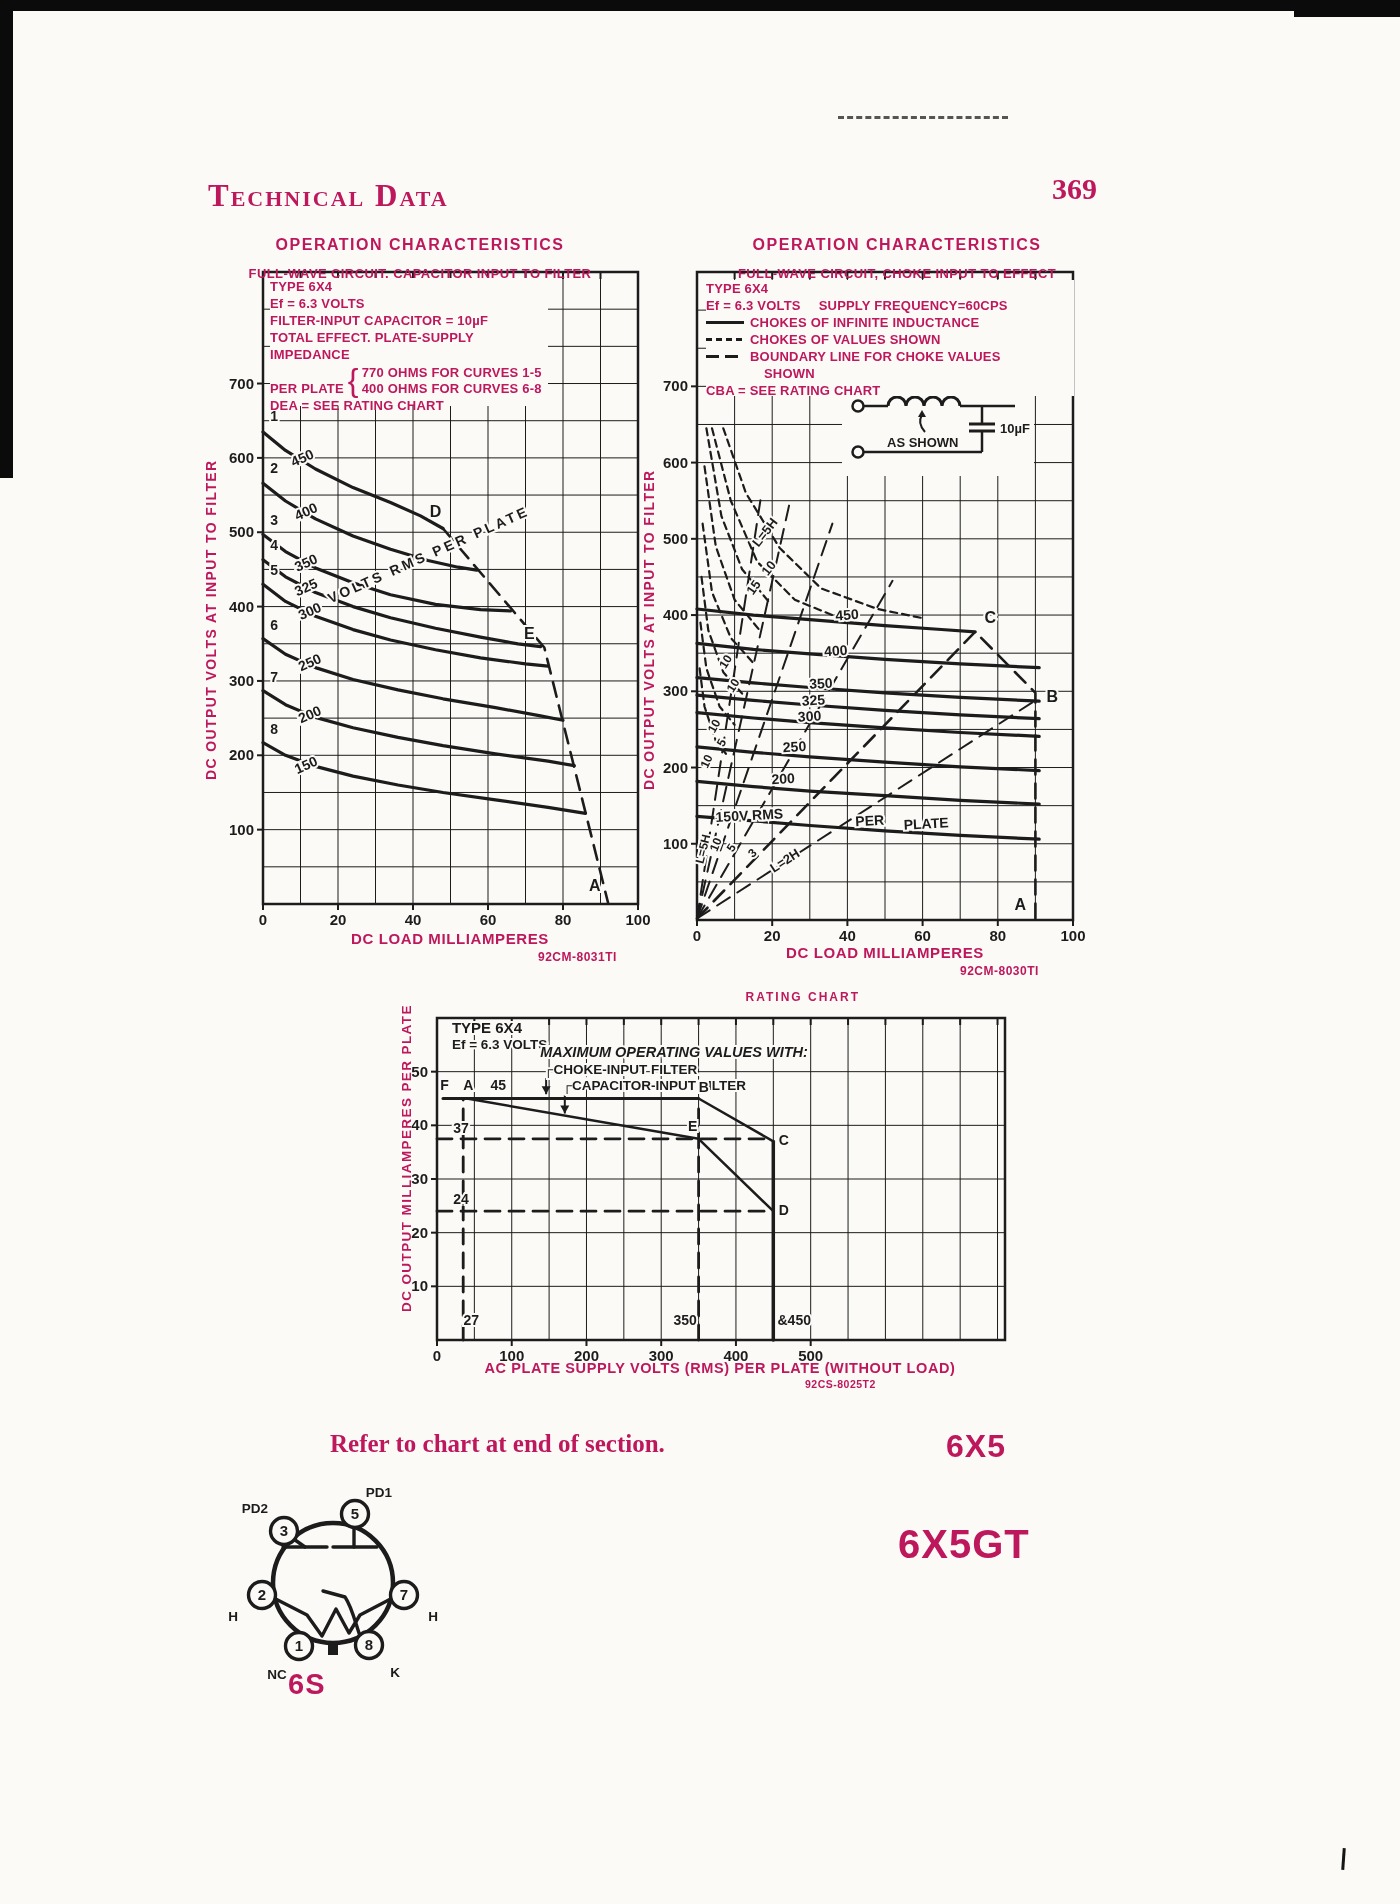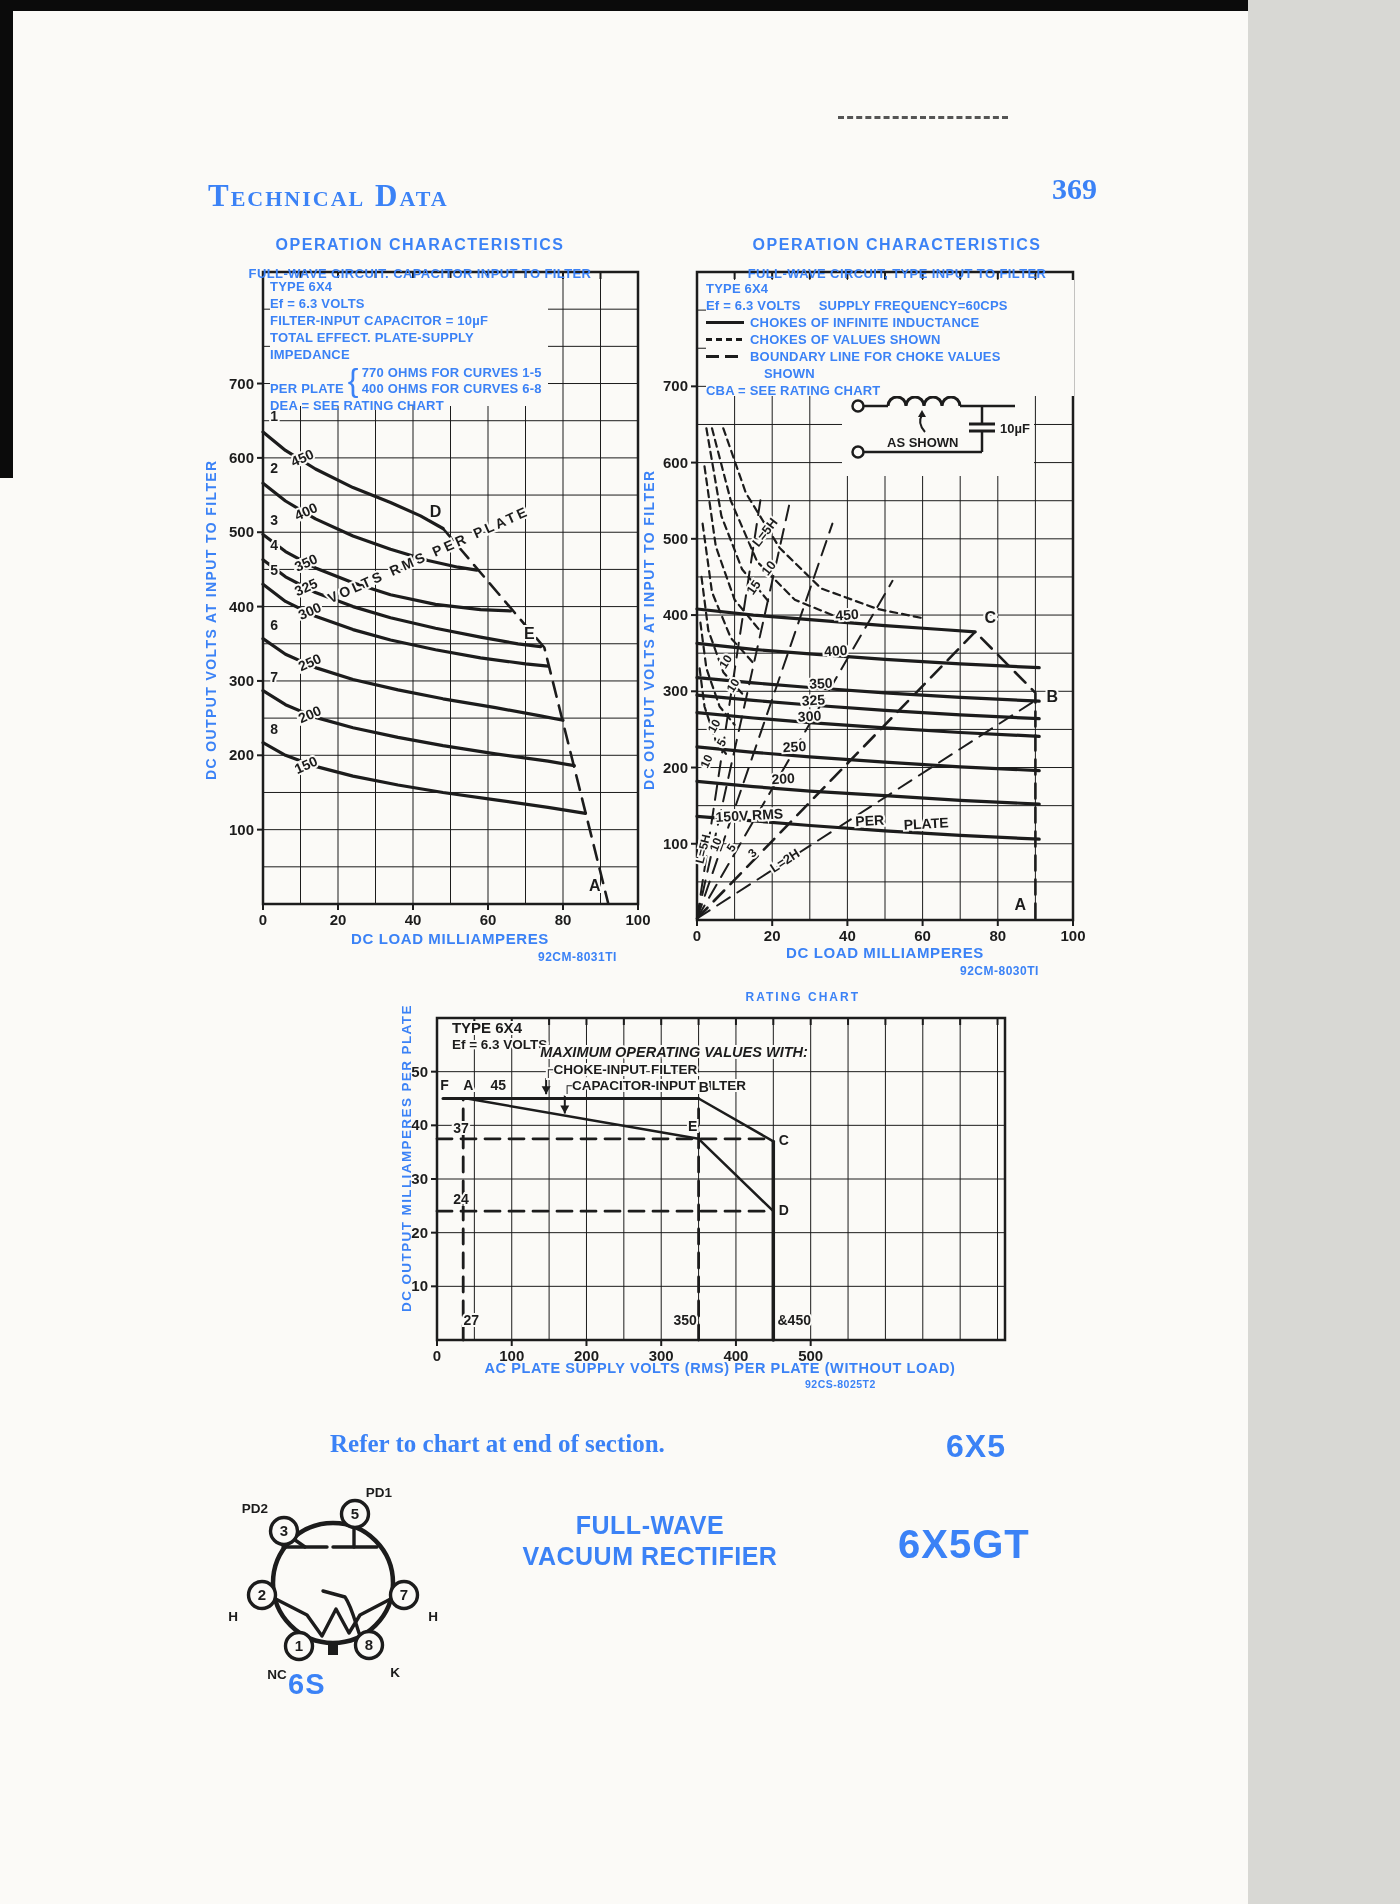--- a/index.html
+++ b/index.html
@@ -1,17 +1,17 @@
 <!DOCTYPE html>
 <html><head>
 <meta charset="utf-8">
 <style>
   html,body{margin:0;padding:0;background:#d8d8d4;}
-  .page{position:relative;width:1248px;height:1904px;background:#fbfaf7;overflow:hidden;
-        font-family:"Liberation Sans",sans-serif;color:#3b82f6;}
+  .page{position:relative;width:1400px;height:1904px;background:#fbfaf7;overflow:hidden;
+        font-family:"Liberation Sans",sans-serif;color:#be185d;}
   .abs{position:absolute;}
   
   .topbar{left:0;top:0;width:1400px;height:11px;background:#0b0b0b;}
   .topbar-r{left:1294px;top:0;width:106px;height:17px;background:#0b0b0b;}
   .leftbar{left:0;top:0;width:13px;height:478px;background:#0b0b0b;}
   .dashnoise{left:838px;top:116px;width:170px;border-top:3px dashed #555;}
   .markbr{left:1342px;top:1848px;width:3px;height:22px;background:#151515;transform:rotate(4deg);}
   
   .hdr{left:208px;top:178px;font-family:"Liberation Serif",serif;font-weight:bold;
        font-size:31px;font-variant:small-caps;letter-spacing:2px;}
@@ -416,21 +416,21 @@
       </span>
     </div>
     <div>DEA = SEE RATING CHART</div>
   </div>
   <div class="abs vlabel" style="left:203px;top:780px">DC OUTPUT VOLTS AT INPUT TO FILTER</div>
   <div class="abs xlabel" style="left:300px;top:930px;width:300px">DC LOAD MILLIAMPERES</div>
   <div class="abs code" style="left:538px;top:950px">92CM-8031TI</div>
 
   <div class="abs ctitle" style="left:712px;top:236px;width:370px">
     <div class="t1">OPERATION CHARACTERISTICS</div>
-    <div class="t2">FULL-WAVE CIRCUIT, TYPE INPUT TO FILTER</div>
+    <div class="t2">FULL-WAVE CIRCUIT, CHOKE INPUT TO EFFECT</div>
   </div>
   <div class="abs legend" style="left:706px;top:280px;width:368px;height:116px">
     <div>TYPE 6X4</div>
     <div class="row">
       <span>Ef = 6.3 VOLTS</span>
       <span style="margin-left:18px">SUPPLY FREQUENCY=60CPS</span>
     </div>
     <div class="row">
         <span class="mk mk-solid"></span>
       <span>CHOKES OF INFINITE INDUCTANCE</span>
@@ -495,19 +495,15 @@
         </g>
         <g>
           <circle cx="209" cy="120" r="13.5" fill="#fbfaf7" stroke="#1c1c1c" stroke-width="3.4"></circle>
           <text x="209" y="125" text-anchor="middle" font-size="15" font-weight="bold" fill="#1c1c1c" font-family="&quot;Liberation Sans&quot;,sans-serif">7</text>
           <text x="238" y="146" text-anchor="middle" font-size="13.5" font-weight="bold" fill="#1c1c1c" font-family="&quot;Liberation Sans&quot;,sans-serif">H</text>
         </g>
       </g>
     </svg>
   <div class="abs basing" style="left:288px;top:1668px">6S</div>
 
-  <div class="abs h1" style="left:495px;top:1510px;width:310px">
-    <div>FULL-WAVE</div>
-    <div>VACUUM RECTIFIER</div>
-  </div>
   <div class="abs tubetype" style="left:898px;top:1522px">6X5GT</div>
 
 </div>
 
 </body></html>

